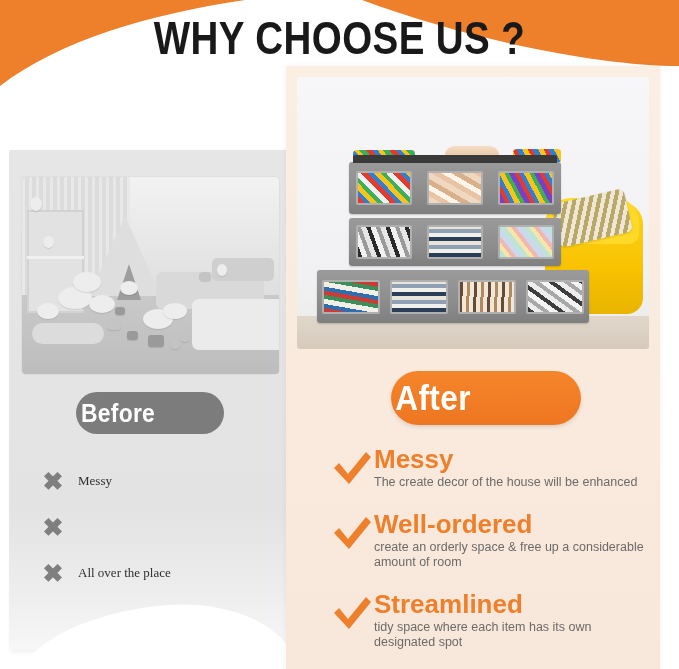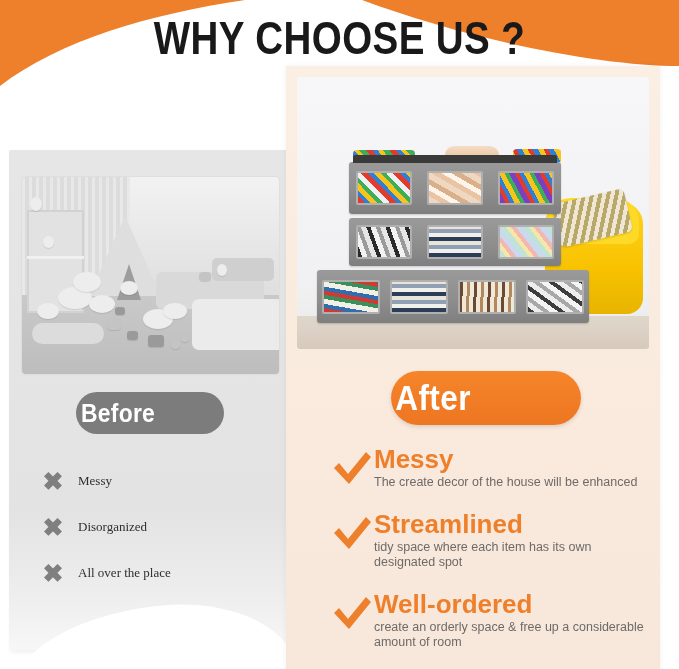--- a/index.html
+++ b/index.html
@@ -398,21 +398,20 @@
     <span>Before</span>
   </div>
 
   <div class="before-list">
     <div class="before-item">
       <div class="x-icon">✖</div>
       <div class="before-label">Messy</div>
     </div>
     <div class="before-item">
       <div class="x-icon">✖</div>
-      <div class="before-label">Disorganized</div>
     </div>
     <div class="before-item">
       <div class="x-icon">✖</div>
       <div class="before-label">All over the place</div>
     </div>
   </div>
 </div>
 
 <div class="after-panel">
 
@@ -458,34 +457,34 @@
     <div class="after-item">
       <svg class="check-icon" viewBox="0 0 44 44">
         <path d="M4,22 L9,17 L18,28 L36,6 L41,11 L19,38 Z" fill="#ee7f2b"></path>
       </svg>
       <div class="after-text">
         <div class="after-title">Messy</div>
         <div class="after-desc">The create decor of the house will be enhanced</div>
       </div>
     </div>
 
+    <div class="after-item wide">
+      <svg class="check-icon" viewBox="0 0 44 44">
+        <path d="M4,22 L9,17 L18,28 L36,6 L41,11 L19,38 Z" fill="#ee7f2b"></path>
+      </svg>
+      <div class="after-text">
+        <div class="after-title">Well-ordered</div>
+        <div class="after-desc">create an orderly space &amp; free up a considerable amount of room</div>
+      </div>
+    </div>
+
     <div class="after-item">
       <svg class="check-icon" viewBox="0 0 44 44">
         <path d="M4,22 L9,17 L18,28 L36,6 L41,11 L19,38 Z" fill="#ee7f2b"></path>
       </svg>
       <div class="after-text">
         <div class="after-title">Streamlined</div>
         <div class="after-desc">tidy space where each item has its own designated spot</div>
       </div>
     </div>
 
-    <div class="after-item wide">
-      <svg class="check-icon" viewBox="0 0 44 44">
-        <path d="M4,22 L9,17 L18,28 L36,6 L41,11 L19,38 Z" fill="#ee7f2b"></path>
-      </svg>
-      <div class="after-text">
-        <div class="after-title">Well-ordered</div>
-        <div class="after-desc">create an orderly space &amp; free up a considerable amount of room</div>
-      </div>
-    </div>
-
   </div>
 </div>
 
 </body></html>

